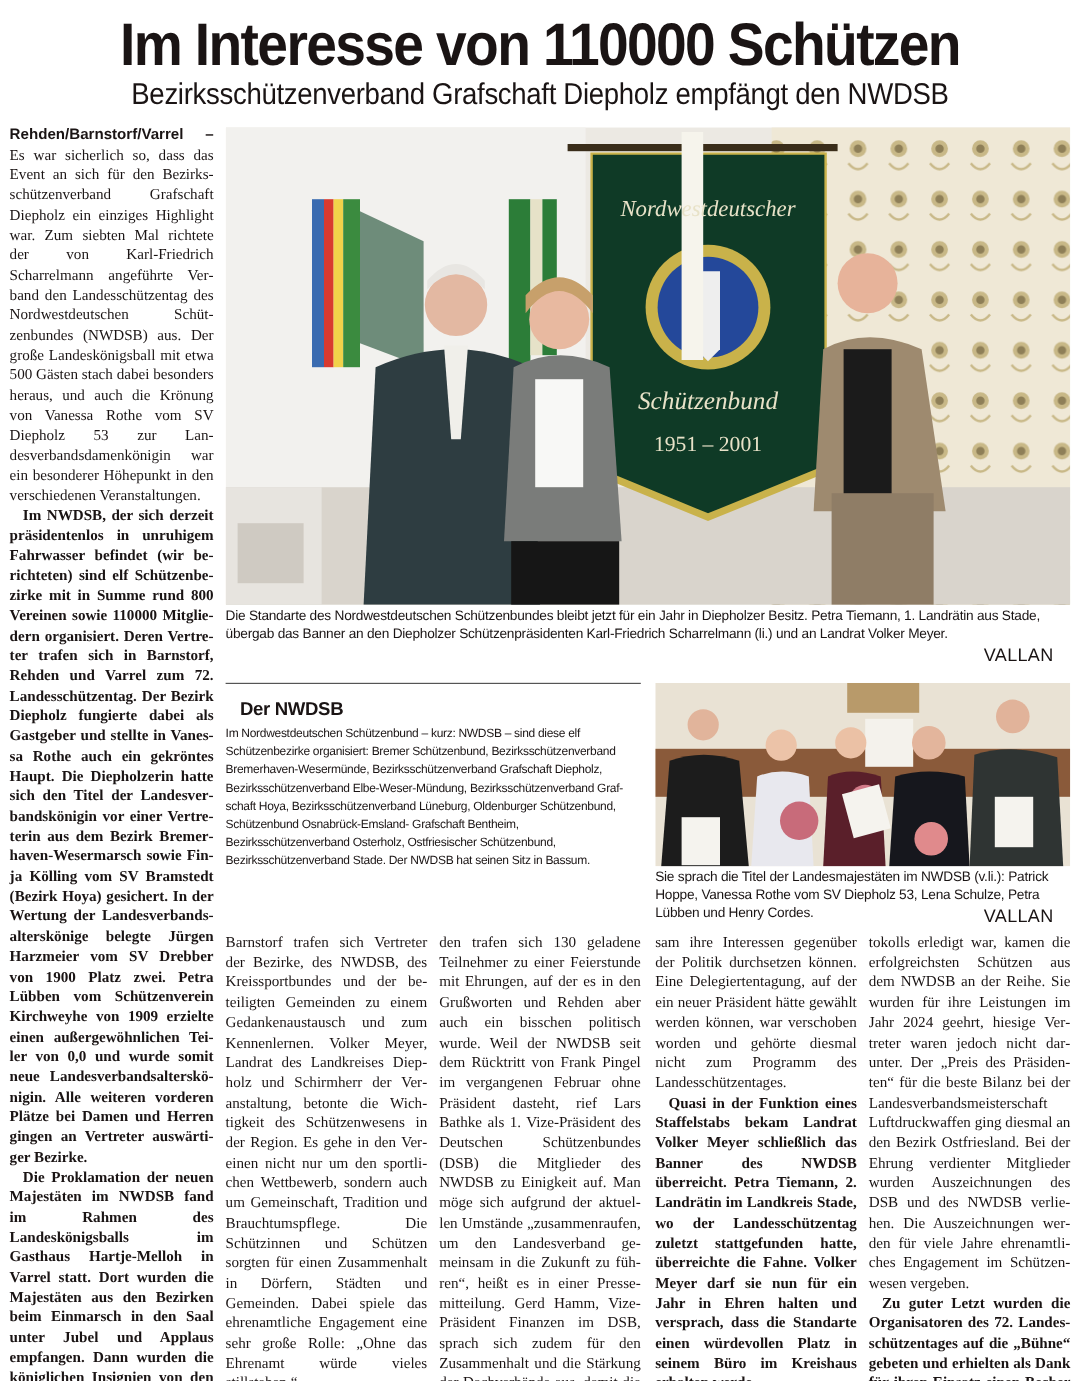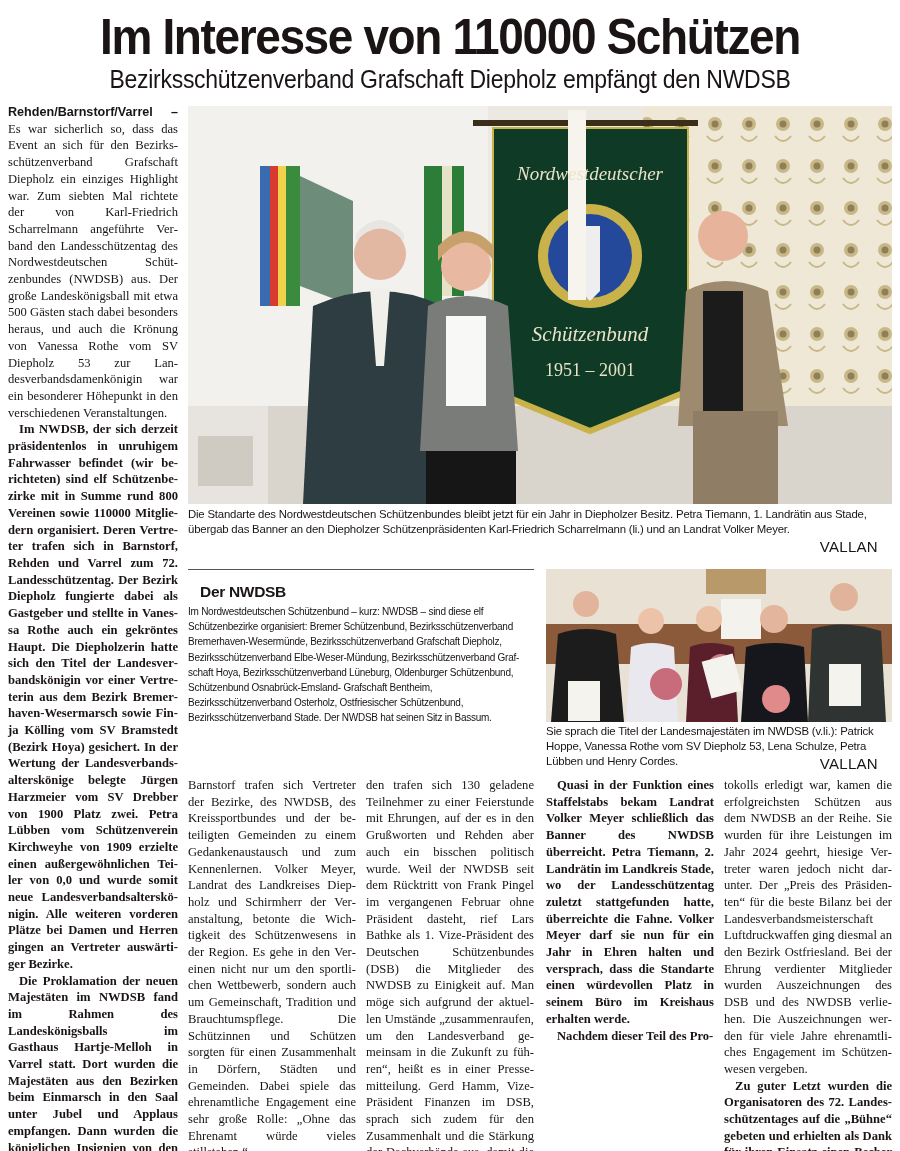--- a/index.html
+++ b/index.html
@@ -136,19 +136,20 @@
 </div>
 
 <div class="col" style="left:188px; top:777px; width:168px;">
   <p>Barnstorf trafen sich Vertreter der Bezirke, des NWDSB, des Kreissportbundes und der be­teiligten Gemeinden zu einem Gedankenaustausch und zum Kennenlernen. Volker Meyer, Landrat des Landkreises Diep­holz und Schirmherr der Ver­anstaltung, betonte die Wich­tigkeit des Schützenwesens in der Region. Es gehe in den Ver­einen nicht nur um den sportli­chen Wettbewerb, sondern auch um Gemeinschaft, Tradi­tion und Brauchtumspflege. Die Schützinnen und Schützen sorgten für einen Zusam­menhalt in Dörfern, Städten und Gemeinden. Dabei spiele das ehrenamtliche Engage­ment eine sehr große Rolle: „Ohne das Ehrenamt würde vieles stillstehen.“</p>
 
 </div>
 <div class="col" style="left:366px; top:777px; width:168px;">
   <p>den trafen sich 130 geladene Teilnehmer zu einer Feierstun­de mit Ehrungen, auf der es in den Grußworten und Rehden aber auch ein bisschen poli­tisch wurde. Weil der NWDSB seit dem Rücktritt von Frank Pingel im vergangenen Febru­ar ohne Präsident dasteht, rief Lars Bathke als 1. Vize-Präsident des Deutschen Schützenbun­des (DSB) die Mitglieder des NWDSB zu Einigkeit auf. Man möge sich aufgrund der aktuel­len Umstände „zusammenrau­fen, um den Landesverband ge­meinsam in die Zukunft zu füh­ren“, heißt es in einer Presse­mitteilung. Gerd Hamm, Vize-Präsident Finanzen im DSB, sprach sich zudem für den Zusammenhalt und die Stär­kung der Dachverbände aus, damit die Schützen gemein-</p>
 </div>
 <div class="col" style="left:546px; top:777px; width:168px;">
+  <p>sam ihre Interessen gegenüber der Politik durchsetzen kön­nen. Eine Delegiertentagung, auf der ein neuer Präsident hät­te gewählt werden können, war verschoben worden und gehörte diesmal nicht zum Pro­gramm des Landesschützenta­ges.</p>
   <p class="indent">Quasi in der Funktion eines Staffelstabs bekam Landrat Vol­ker Meyer schließlich das Ban­ner des NWDSB überreicht. Pe­tra Tiemann, 2. Landrätin im Landkreis Stade, wo der Lan­desschützentag zuletzt stattge­funden hatte, überreichte die Fahne. Volker Meyer darf sie nun für ein Jahr in Ehren hal­ten und versprach, dass die Standarte einen würdevollen Platz in seinem Büro im Kreis­haus erhalten werde.</p>
   <p class="indent">Nachdem dieser Teil des Pro-</p>
 </div>
 <div class="col" style="left:724px; top:777px; width:168px;">
   <p>tokolls erledigt war, kamen die erfolgreichsten Schützen aus dem NWDSB an der Reihe. Sie wurden für ihre Leistungen im Jahr 2024 geehrt, hiesige Ver­treter waren jedoch nicht dar­unter. Der „Preis des Präsiden­ten“ für die beste Bilanz bei der Landesverbandsmeisterschaft Luftdruckwaffen ging diesmal an den Bezirk Ostfriesland. Bei der Ehrung verdienter Mitglie­der wurden Auszeichnungen des DSB und des NWDSB verlie­hen. Die Auszeichnungen wer­den für viele Jahre ehrenamtli­ches Engagement im Schützen­wesen vergeben.</p>
   <p class="indent">Zu guter Letzt wurden die Or­ganisatoren des 72. Landes­schützentages auf die „Bühne“ gebeten und erhielten als Dank für ihren Einsatz einen Becher mit dem NWDSB-Emblem.</p>
 </div>
 
 </body></html>

